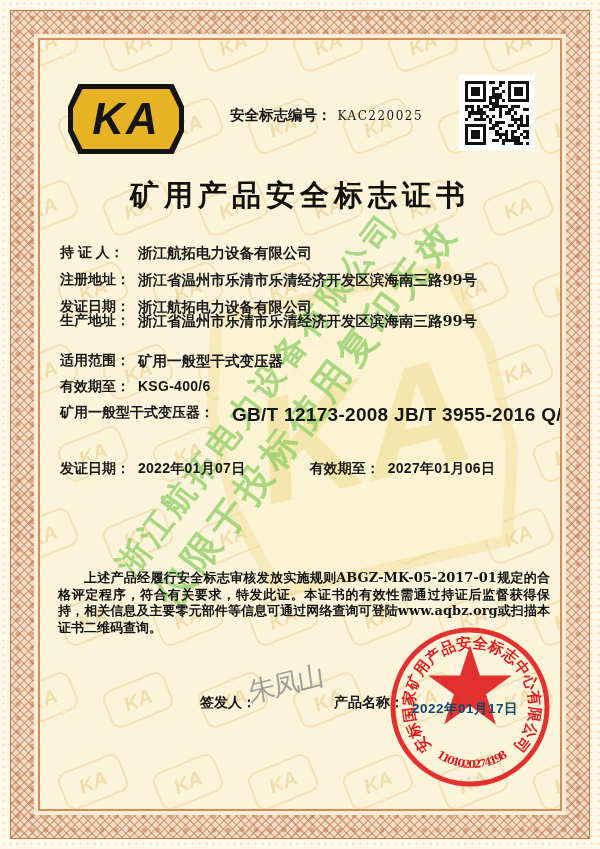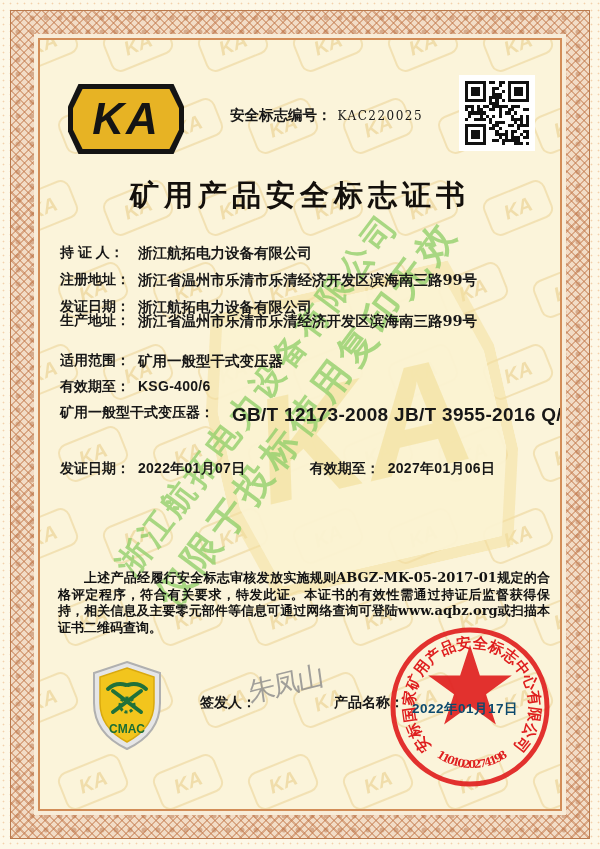--- a/index.html
+++ b/index.html
@@ -445,34 +445,20 @@
       </div>
       <div class="row" style="top:420px">
         <span class="lab">发证日期：</span>
         <span class="val hei w168">2022年01月07日</span>
         <span class="lab">有效期至：</span>
         <span class="val hei">2027年01月06日</span>
       </div>
 
       <div class="statement">上述产品经履行安全标志审核发放实施规则ABGZ-MK-05-2017-01规定的合格评定程序，符合有关要求，特发此证。本证书的有效性需通过持证后监督获得保持，相关信息及主要零元部件等信息可通过网络查询可登陆www.aqbz.org或扫描本证书二维码查询。</div>
 
-      <div class="cmac">
-        <svg width="74" height="92" viewBox="0 0 74 92">
-          <path d="M37 2 L70 13 V43 C70 65 56 80 37 89 C18 80 4 65 4 43 V13 Z" fill="#e6e6e6" stroke="#b0b0b0" stroke-width="2"></path>
-          <path d="M37 8 L64 17 V43 C64 61 52 74 37 82 C22 74 10 61 10 43 V17 Z" fill="#f2c51d" stroke="#d9a90e" stroke-width="1.5"></path>
-          <g stroke="#20713a" stroke-width="4" stroke-linecap="round" fill="none">
-            <line x1="23" y1="31" x2="51" y2="52"></line>
-            <line x1="51" y1="31" x2="23" y2="52"></line>
-            <path d="M18 29 q8 -7 18 -4"></path>
-            <path d="M38 25 q10 -3 18 4"></path>
-          </g>
-          <circle cx="37" cy="45" r="7" fill="none" stroke="#20713a" stroke-width="3" stroke-dasharray="3 2.2"></circle>
-          <text x="37" y="73" text-anchor="middle" font-family="Liberation Sans,sans-serif" font-size="12" font-weight="bold" fill="#1b6e34">CMAC</text>
-        </svg>
-      </div>
 
       <div class="sig-label">签发人：</div>
       <div class="signature">朱凤山</div>
       <div class="dept-label">产品名称：</div>
 
       <div class="seal" id="seal">
         <svg viewBox="0 0 172 172">
           <circle cx="84" cy="87" r="77" fill="none" stroke="#df1f1f" stroke-width="5" opacity=".92"></circle>
           <polygon opacity=".92" fill="#df1f1f" points="84,25 93.9,55.4 125.8,55.4 100,74.2 109.9,104.6 84,85.8 58.1,104.6 68,74.2 42.2,55.4 74.1,55.4"></polygon>
         </svg>

